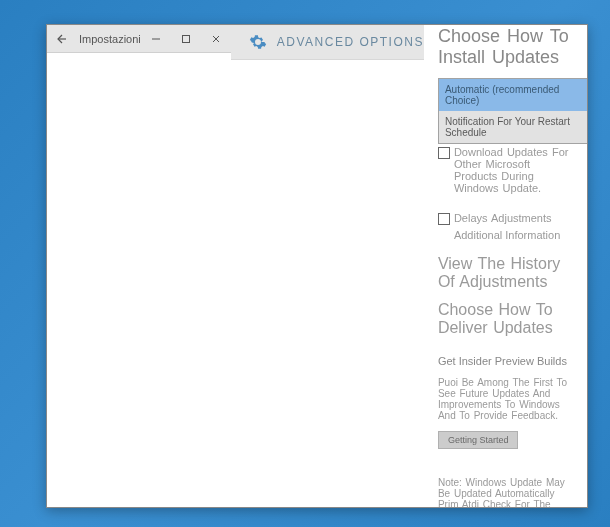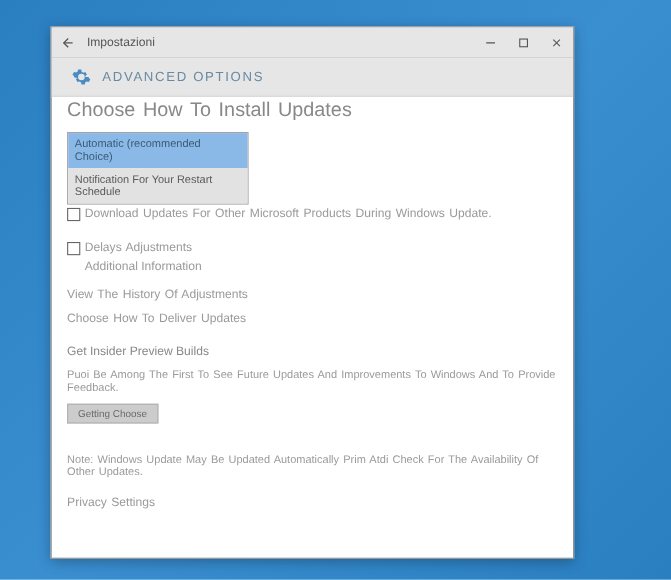--- a/index.html
+++ b/index.html
@@ -8,27 +8,27 @@
       background: linear-gradient(135deg, #2a7fc1 0%, #3a8fd1 50%, #2a7fc1 100%);
       width: 610px;
       height: 527px;
       overflow: hidden;
       position: relative;
     }
     .window {
       position: absolute;
       top: 24px;
       left: 46px;
-      width: 476px;
+      width: 542px;
       height: 484px;
       background: #fff;
       border: 1px solid #888;
       box-shadow: 0 3px 12px rgba(0,0,0,.3);
       display: flex;
-      flex-direction: column;
+      flex-direction: row;
     }
     .titlebar {
       height: 28px;
       background: #e6e6e6;
       display: flex;
       align-items: center;
       font-size: 11px;
       color: #555;
       border-bottom: 1px solid #d0d0d0;
     }
@@ -133,21 +133,21 @@
       color: #9a9a9a;
       word-spacing: 1px;
     }
     .sub-label {
       font-size: 11px;
       color: #9a9a9a;
       margin-left: 16px;
       margin-bottom: 14px;
     }
     .link {
-      font-size: 11px;
+      font-size: 16px;
       color: #9a9a9a;
       margin-bottom: 10px;
       cursor: pointer;
       word-spacing: 1px;
     }
     .section-title-2 {
       font-size: 11px;
       color: #888;
       font-weight: 300;
       margin-top: 18px;
@@ -243,20 +243,20 @@
       <div class="checkbox"></div>
       <div class="checkbox-label">Delays Adjustments</div>
     </div>
     <div class="sub-label">Additional Information</div>
 
     <div class="link">View The History Of Adjustments</div>
     <div class="link">Choose How To Deliver Updates</div>
 
     <div class="section-title-2">Get Insider Preview Builds</div>
     <div class="insider-desc">Puoi Be Among The First To See Future Updates And Improvements To Windows And To Provide Feedback.</div>
-    <div class="button">Getting Choose</div>
+    <div class="button">Getting Started</div>
 
     <div class="note">Note: Windows Update May Be Updated Automatically Prim Atdi Check For The Availability Of Other Updates.</div>
 
     <div class="privacy">Privacy Settings</div>
 
   </div>
 </div>
 
 </body></html>

